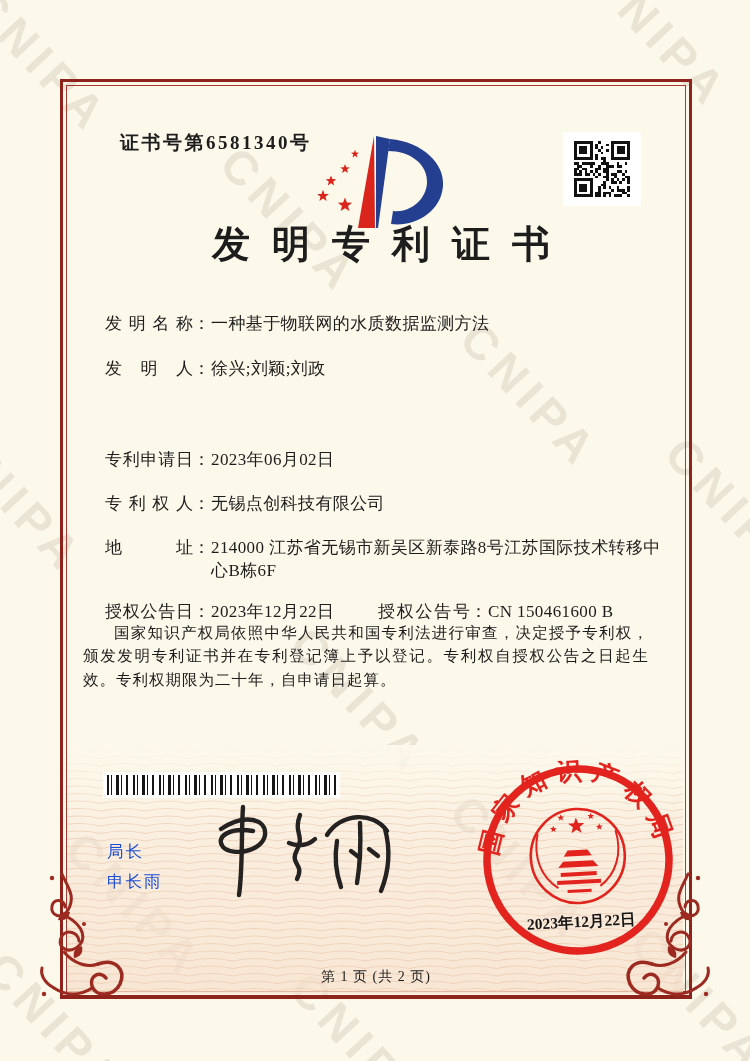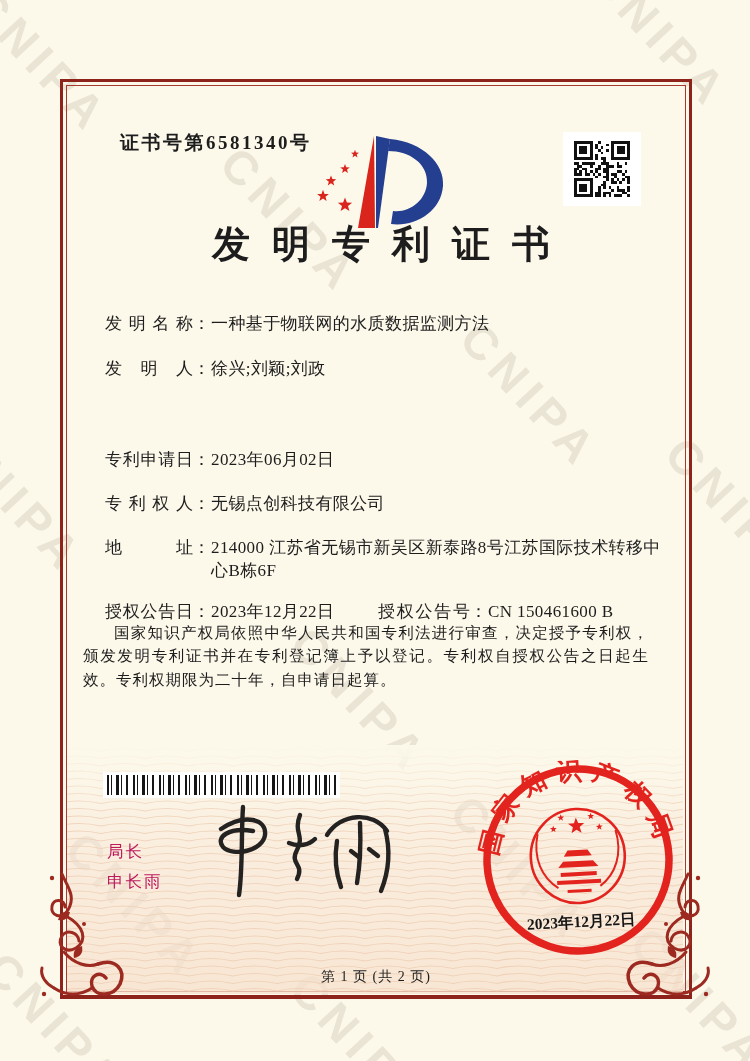--- a/index.html
+++ b/index.html
@@ -49,21 +49,21 @@
   
   .barcode{position:absolute;left:103px;top:772px;width:237px;height:26px;background:#fff;z-index:2;}
   .barcode .bars{position:absolute;left:4px;top:3px;right:4px;bottom:3px;
       background:repeating-linear-gradient(90deg,
         #161616 0 2px,#fff 2px 4px,#161616 4px 5px,#fff 5px 9px,
         #161616 9px 12px,#fff 12px 14px,#161616 14px 15px,#fff 15px 19px,
         #161616 19px 21px,#fff 21px 26px);}
 
   
   .signer-title,.signer-name{position:absolute;left:107px;z-index:2;
-      font-family:"Liberation Sans","DejaVu Sans",sans-serif;font-size:16.5px;letter-spacing:2px;color:#be185d;}
+      font-family:"Liberation Sans","DejaVu Sans",sans-serif;font-size:16.5px;letter-spacing:2px;color:#1d4ed8;}
   .signer-title{top:841px;}
   .signer-name{top:871px;text-align:right;}
   .signature{position:absolute;left:205px;top:795px;width:200px;height:108px;z-index:2;}
 
   
   .seal{position:absolute;left:478px;top:760px;width:200px;height:200px;z-index:3;
       transform:rotate(-3deg);}
 
   
   .flourish{position:absolute;width:92px;height:142px;z-index:2;}

